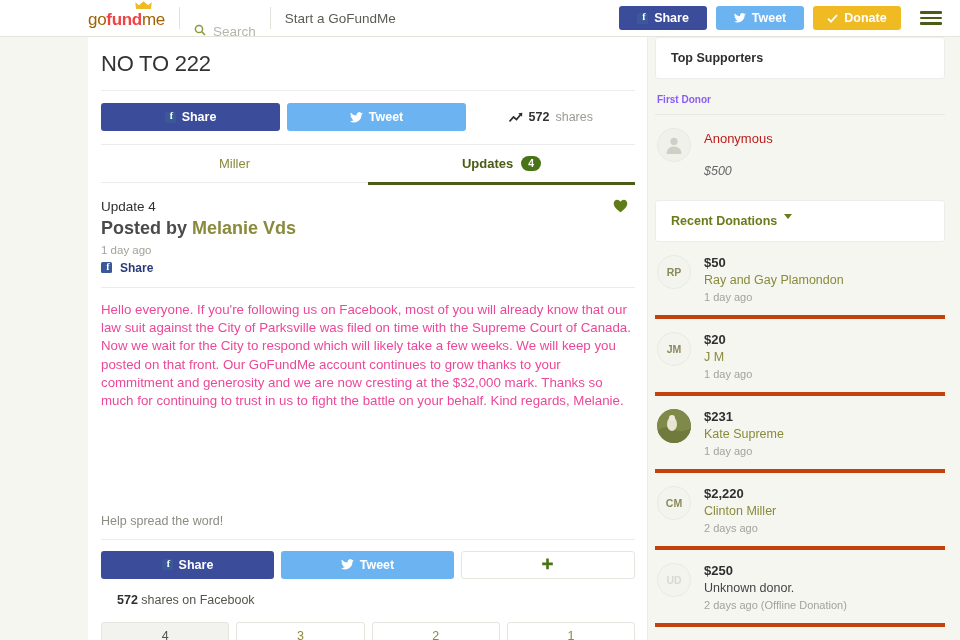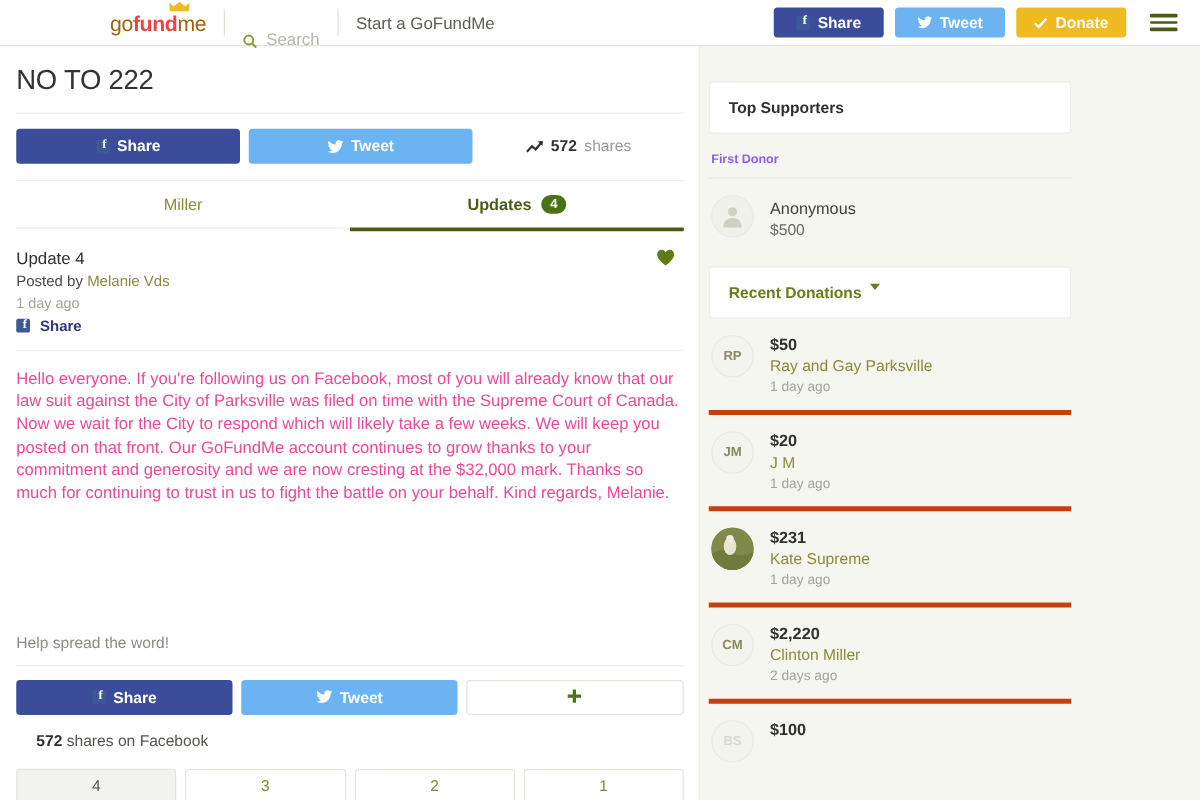--- a/index.html
+++ b/index.html
@@ -34,21 +34,21 @@
     position: absolute;
     right: 13px; top: -7px;
     width: 17px; height: 9px;
   }
   .divider-v {
     width: 1px; height: 22px;
     background: #e2e2da;
     margin: 0 14px;
   }
   .search {
-    display: flex; align-items: flex-end; gap: 7px;
+    display: flex; align-items: flex-start; gap: 7px;
     color: #b5b5ab; font-size: 13.5px; margin-top: 27px;
   }
   .search-ico { width: 12px; height: 12px; display: block; }
   .startlink {
     font-size: 13.5px;
     color: #5c5c55;
   }
   .nav-right {
     margin-left: auto;
     display: flex; align-items: center; gap: 9px;
@@ -65,28 +65,28 @@
   .btn-fb   { background: #3b4c9b; }
   .btn-tw   { background: #6cb3f2; }
   .btn-don  { background: #f0ba22; }
   .nav-right .btn { width: 88px; height: 24px; }
   .burger { margin-left: 10px; width: 22px; display: flex; flex-direction: column; gap: 3px; cursor: pointer; }
   .burger i { display: block; height: 2.6px; background: #4a5c15; border-radius: 1px; }
 
   
   .wrap { display: flex; padding: 0; height: 603px; }
   .main {
-    width: 560px; 
+    width: 560px; margin-left: 88px;
     background: #fff;
     border-right: 1px solid #ececec;
     padding: 0 12px 0 13px;
   }
   .side {
     width: 290px; margin-left: 7px;
-    padding-top: 28px;
+    padding-top: 0;
   }
 
   
   h1.title {
     font-size: 22px; font-weight: normal;
     color: #333; padding: 14px 0 13px 0;
     letter-spacing: -0.2px;
   }
   .rule { height: 1px; background: #ececec; }
   .share-row {
@@ -118,21 +118,21 @@
     font-size: 10.5px; font-weight: bold;
     border-radius: 9px; padding: 2px 7px 2.5px 7px;
     line-height: 1;
   }
   .tabs-underline { display: flex; }
   .tabs-underline i { flex: 1; height: 1px; background: #ececec; display: block; }
   .tabs-underline i.on { height: 2.5px; background: #4a5c15; }
 
   .update-head { padding-top: 14px; position: relative; }
   .u-title { font-size: 13.5px; font-weight: normal; color: #2f2f2f; }
-  .u-by { font-size: 12px; color: #4a4a4a; margin-top: 4px; }
+  .u-by { font-size: 18px; color: #4a4a4a; margin-top: 4px; font-weight: bold; }
   .u-by a { color: #8a8a3c; text-decoration: none; }
   .u-ago { font-size: 11.5px; color: #a3a39b; margin-top: 5px; }
   .u-share {
     display: flex; align-items: center; gap: 8px;
     margin-top: 5px; font-size: 12px; font-weight: bold; color: #2b3a7a;
     cursor: pointer;
   }
   .fb-sq {
     width: 11px; height: 11px; background: #3b5998;
     border-radius: 1.5px; display: inline-block; position: relative;
@@ -198,22 +198,22 @@
     font-size: 10.5px; color: #8a8a5c; font-weight: bold;
   }
   .av.faint { color: #d9d9cf; }
   .av.photo { background: #8a8f55; border: 0; overflow: hidden; position: relative; }
   .av.ghost { background: #f1f1ec; }
   .ghost-ico { width: 20px; height: 20px; display: block; }
   .d-amt { font-size: 13px; font-weight: bold; color: #2f2f2f; }
   .d-name { font-size: 12.5px; color: #8a8a3c; margin-top: 3px; }
   .d-name.plain { color: #444; }
   .d-ago { font-size: 11px; color: #a3a39b; margin-top: 4px; }
-  .first-donor .d-name { color: #404040; font-size: 13px; }
-  .first-donor .d-amt2 { font-size: 12.5px; color: #666; margin-top: 3px; }
+  .first-donor .d-name { color: #b91c1c; font-size: 13px; }
+  .first-donor .d-amt2 { font-size: 12.5px; color: #666; margin-top: 18px; font-style: italic; }
 </style>
 </head>
 <body>
 
 <div class="topbar">
   <div class="logo">
     <span class="go">go</span><span class="fund">fund</span><span class="me">me</span>
     <svg class="crown" viewBox="0 0 17 9">
       <path d="M1 8 L0.3 1.2 L4 4.2 L8.5 0.3 L13 4.2 L16.7 1.2 L16 8 Z" fill="#f0ba22"></path>
     </svg>
@@ -367,21 +367,21 @@
       <span class="caret"></span>
     </div>
 
     <div>
       <div class="donor" style="border-top:0">
         <div class="av">
             <span>RP</span>
           </div>
         <div>
           <div class="d-amt">$50</div>
-          <div class="d-name">Ray and Gay Parksville</div>
+          <div class="d-name">Ray and Gay Plamondon</div>
           <div class="d-ago">1 day ago</div>
         </div>
       </div>
       <div class="donor">
         <div class="av">
             <span>JM</span>
           </div>
         <div>
           <div class="d-amt">$20</div>
           <div class="d-name">J M</div>
@@ -408,20 +408,30 @@
             <span>CM</span>
           </div>
         <div>
           <div class="d-amt">$2,220</div>
           <div class="d-name">Clinton Miller</div>
           <div class="d-ago">2 days ago</div>
         </div>
       </div>
       <div class="donor">
         <div class="av faint">
+            <span>UD</span>
+          </div>
+        <div>
+          <div class="d-amt">$250</div>
+          <div class="d-name plain">Unknown donor.</div>
+          <div class="d-ago">2 days ago (Offline Donation)</div>
+        </div>
+      </div>
+      <div class="donor">
+        <div class="av faint">
             <span>BS</span>
           </div>
         <div>
           <div class="d-amt">$100</div>
 
         </div>
       </div>
     </div>
   </div>
 </div>

